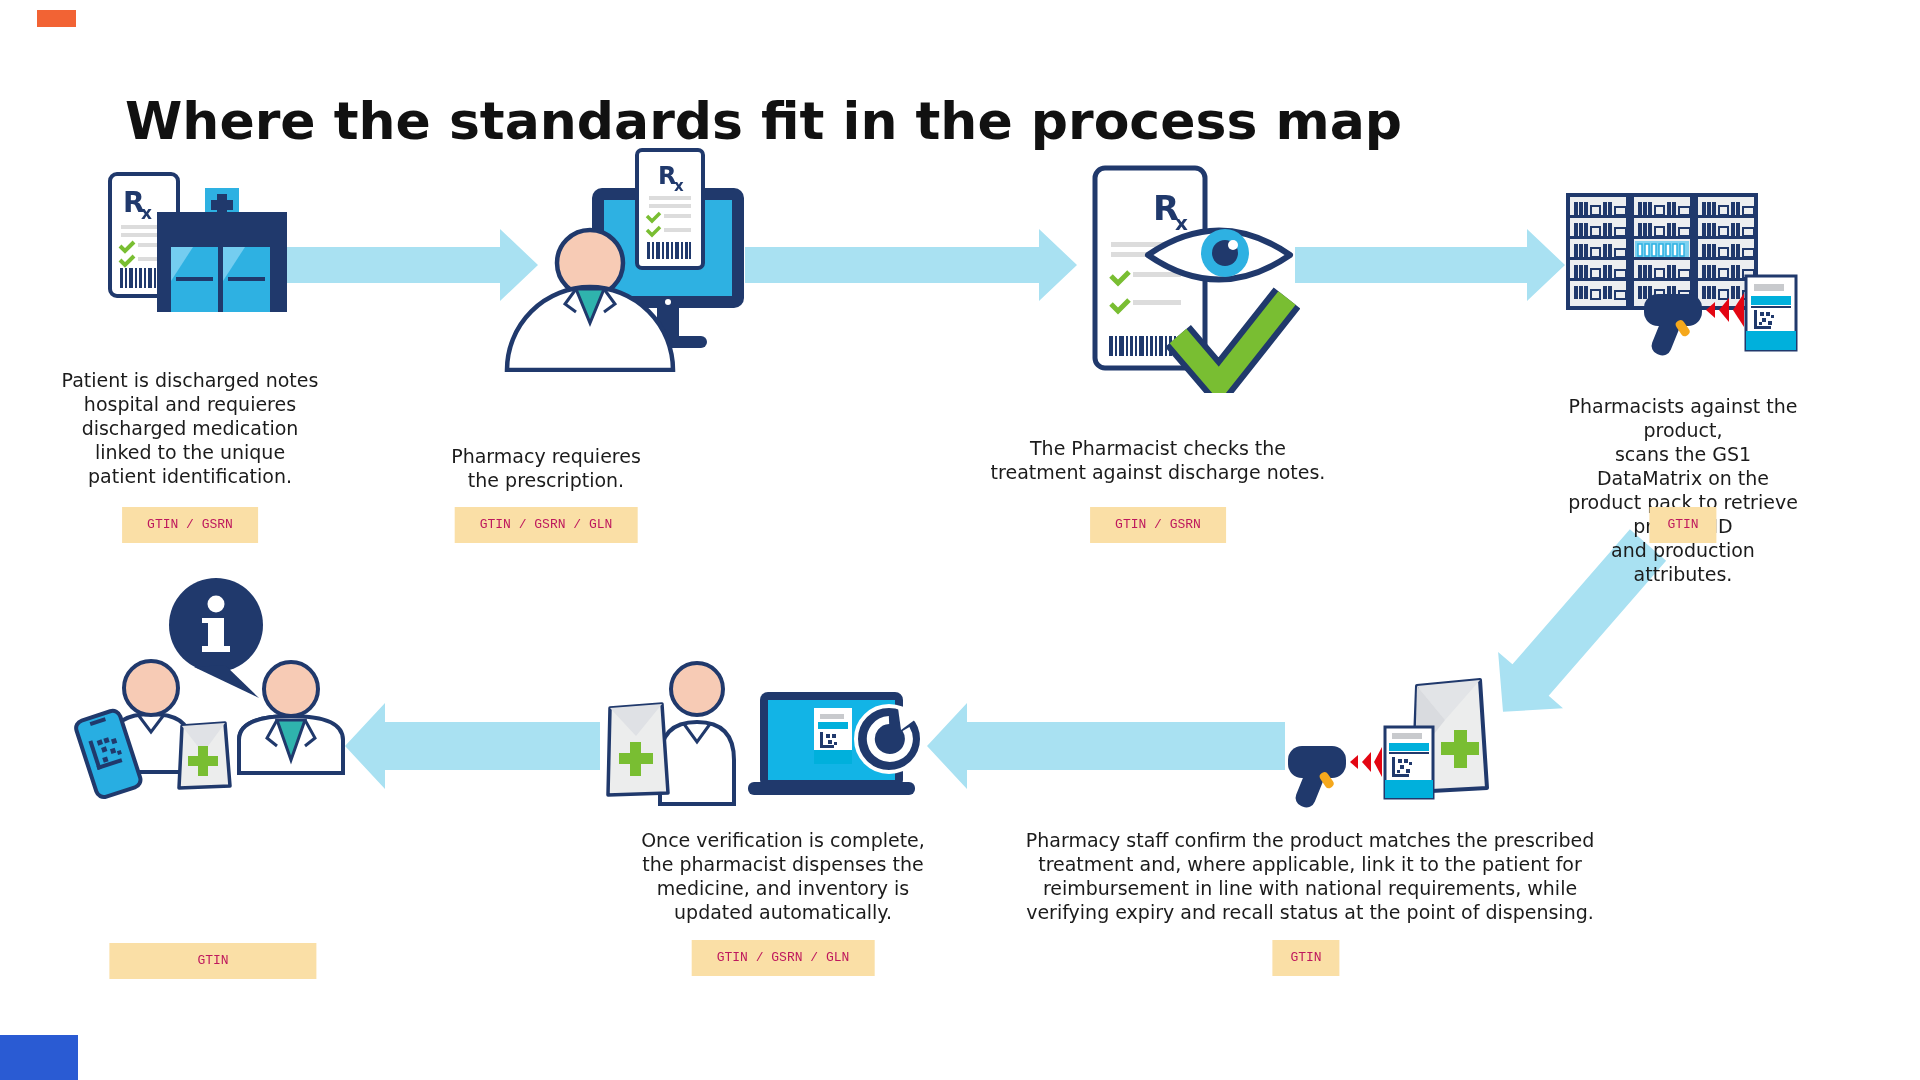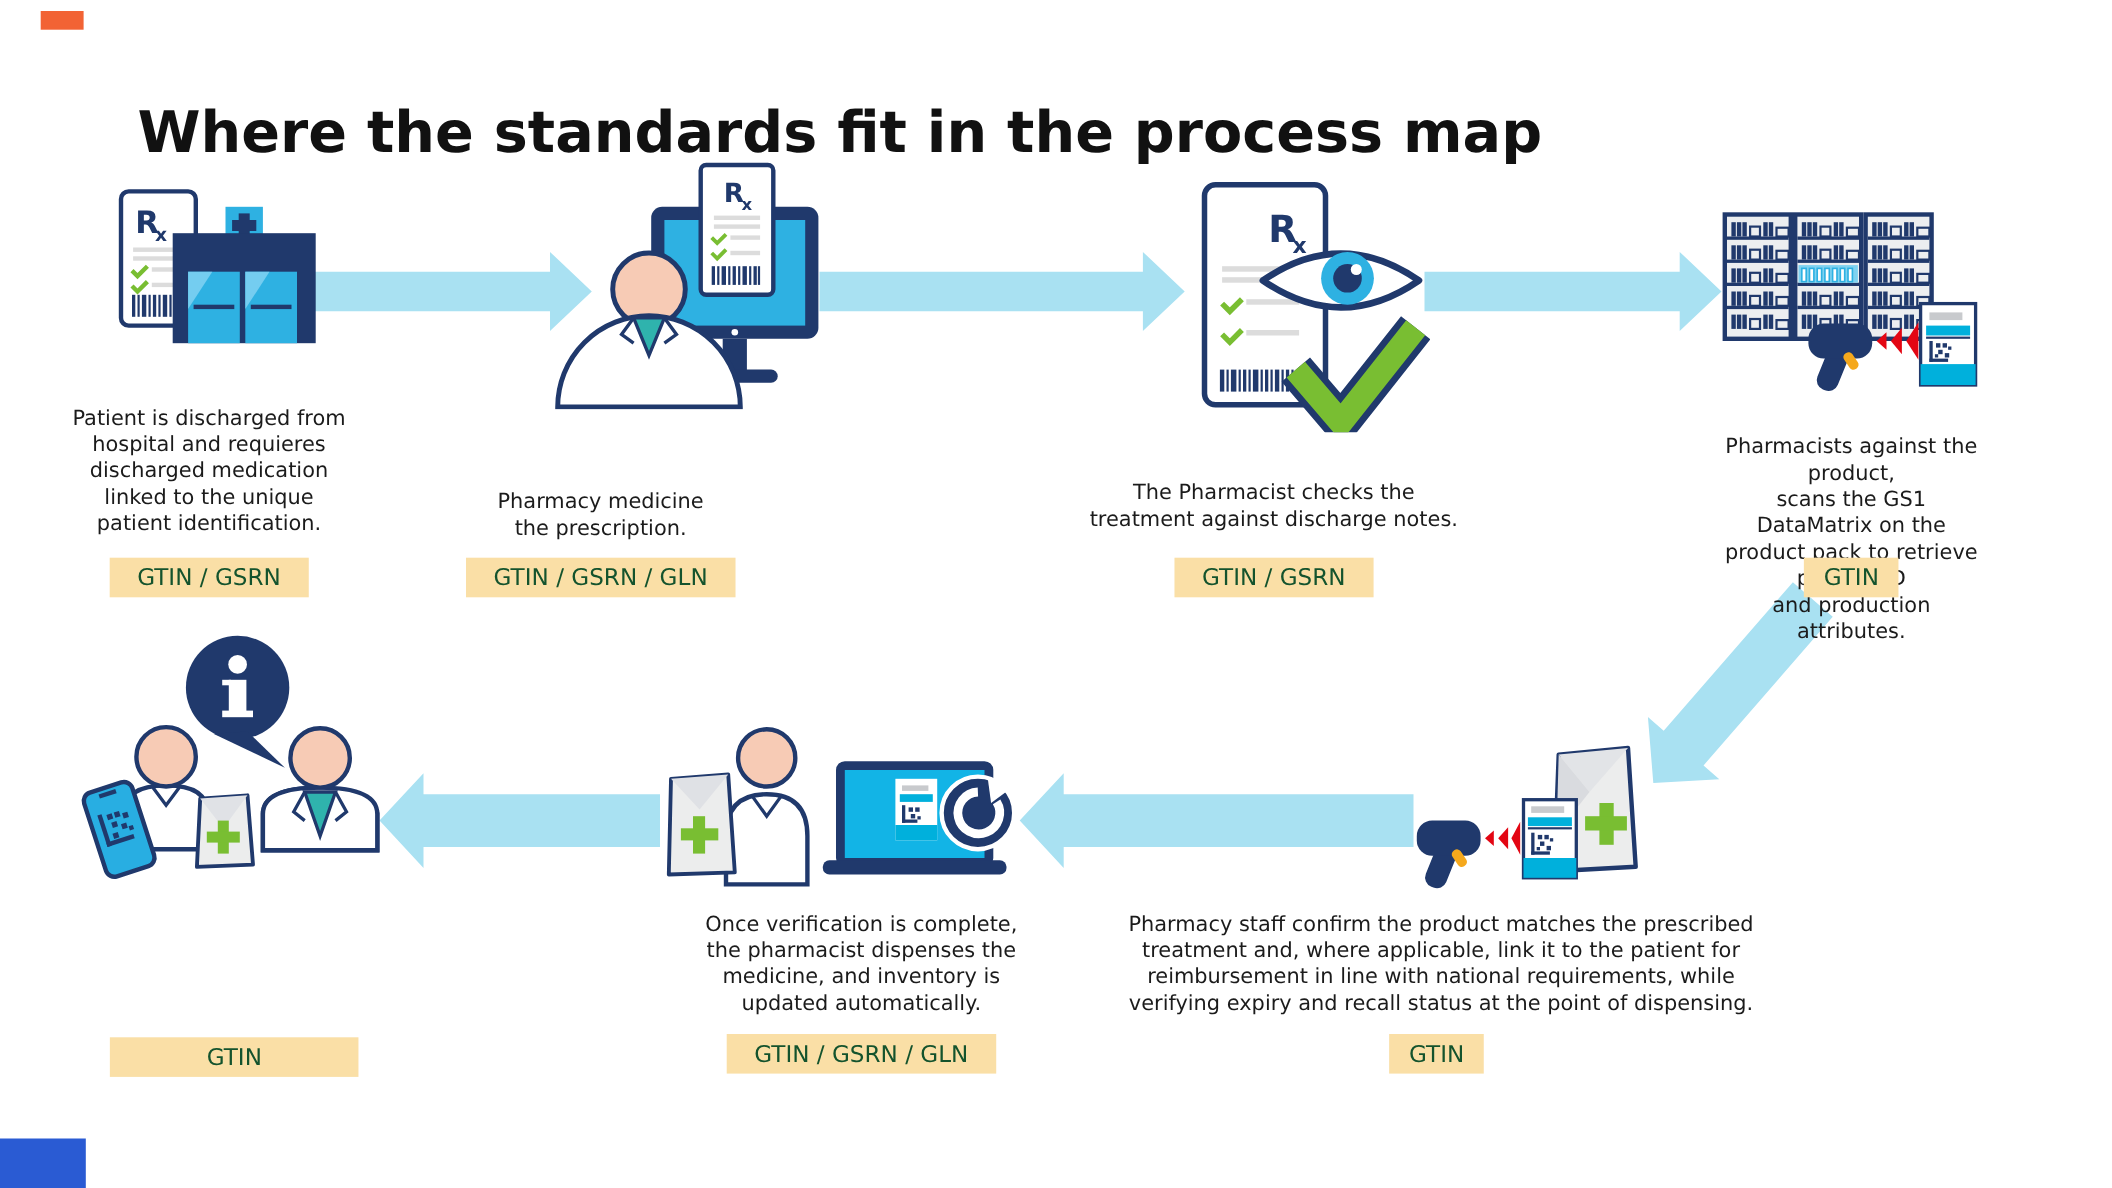--- a/index.html
+++ b/index.html
@@ -3,22 +3,22 @@
 <meta charset="utf-8">
 <style>
   html,body{margin:0;padding:0;background:#fff;}
   body{font-family:"DejaVu Sans","Liberation Sans",sans-serif;color:#1b1b1b;}
   .stage{position:relative;width:1920px;height:1080px;background:#fff;overflow:hidden;}
   .title{position:absolute;left:125px;top:56px;font-size:52px;letter-spacing:0;color:#111;white-space:nowrap;}
   .arrows{position:absolute;left:0;top:0;z-index:1;}
   .icon{position:absolute;z-index:2;}
   .txt{position:absolute;z-index:3;font-size:19px;line-height:24px;text-align:center;
        white-space:pre-line;transform:translateX(-50%);}
-  .tag{position:absolute;z-index:3;background:#fadfa6;font-size:21px;line-height:26px;
-       padding:5px 25px;transform:translateX(-50%);white-space:nowrap;text-align:center;color:#14532d;}
+  .tag{position:absolute;z-index:3;background:#fadfa6;font-size:13px;line-height:26px;
+       padding:5px 25px;transform:translateX(-50%);white-space:nowrap;text-align:center;color:#be185d;font-family:Liberation Mono, monospace;}
   .tag-sm{padding:5px 18px;}
   .tag-wide{padding:5px 88px;}
   .corner-orange{position:absolute;left:37px;top:10px;width:39px;height:17px;background:#f26334;z-index:4;}
   .corner-blue{position:absolute;left:0;top:1035px;width:78px;height:45px;background:#2a5bd3;z-index:4;}
   svg text{font-family:"DejaVu Sans","Liberation Sans",sans-serif;}
 </style>
 </head>
 <body>
 
 <div class="stage">
@@ -347,26 +347,26 @@
     <g>
       <circle cx="161" cy="57" r="47" fill="#20396c"></circle>
       <polygon points="170,97 204,130 139,99" fill="#20396c"></polygon>
       <circle cx="161" cy="36" r="8.5" fill="#fff"></circle>
       <rect x="153" y="50" width="16" height="30" fill="#fff"></rect>
       <rect x="147" y="50" width="8" height="5" fill="#fff"></rect>
       <rect x="147" y="78" width="28" height="6" fill="#fff"></rect>
     </g>
   </svg>
 
-  <div class="txt" style="left:190px;top:368px">Patient is discharged from
+  <div class="txt" style="left:190px;top:368px">Patient is discharged notes
 hospital and requieres
 discharged medication
 linked to the unique
 patient identification.</div>
-  <div class="txt" style="left:546px;top:444px">Pharmacy medicine
+  <div class="txt" style="left:546px;top:444px">Pharmacy requieres
 the prescription.</div>
   <div class="txt" style="left:1158px;top:436px">The Pharmacist checks the
 treatment against discharge notes.</div>
   <div class="txt" style="left:1683px;top:394px">Pharmacists against the product,
 scans the GS1 DataMatrix on the
 product pack to retrieve product ID
 and production attributes.</div>
   <div class="txt" style="left:783px;top:828px">Once verification is complete,
 the pharmacist dispenses the
 medicine, and inventory is

